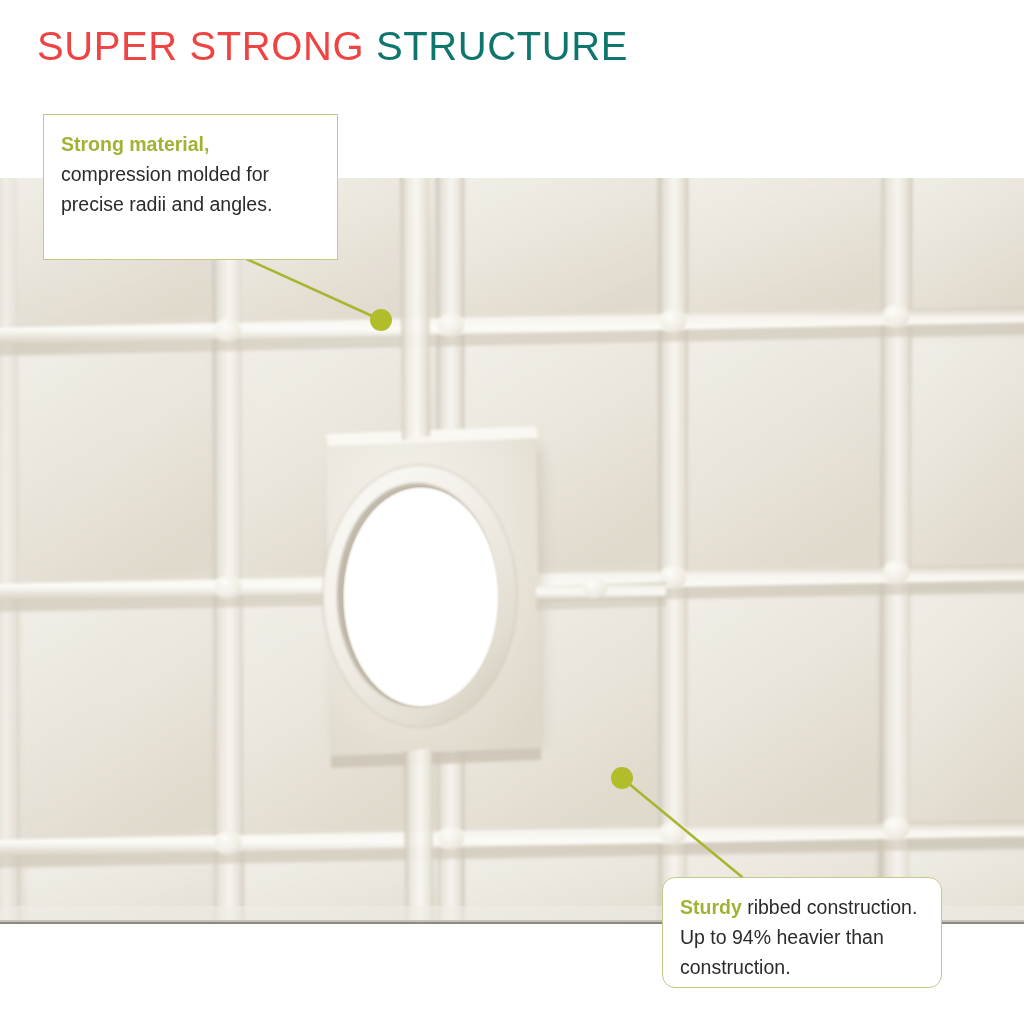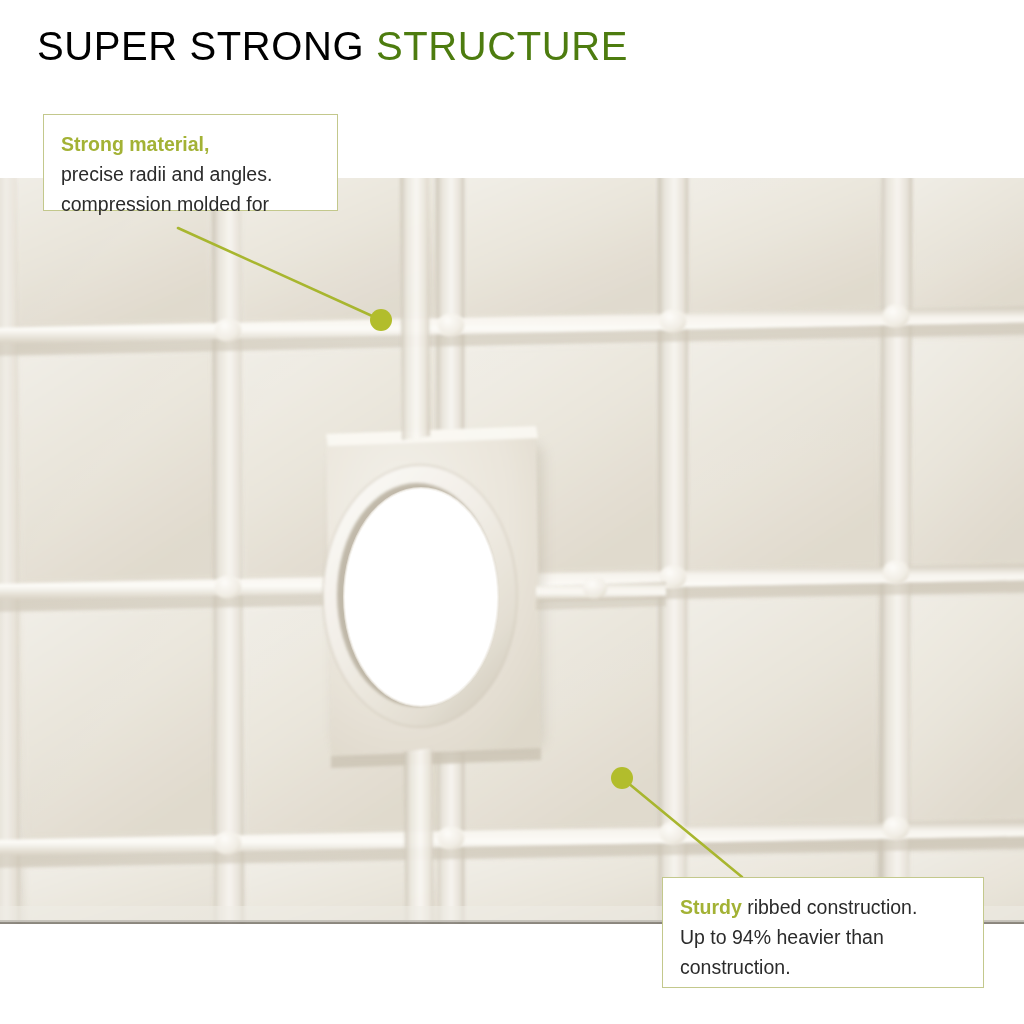--- a/index.html
+++ b/index.html
@@ -27,22 +27,22 @@
   #headline {
     position: absolute;
     left: 37px;
     top: 20px;
     font-size: 40px;
     font-weight: 400;
     letter-spacing: 0.6px;
     white-space: nowrap;
     line-height: 52px;
   }
-  #headline .kw-accent { color: #000000; }
-  #headline .kw-dark   { color: #4d7c0f; }
+  #headline .kw-accent { color: #ef4444; }
+  #headline .kw-dark   { color: #0f766e; }
 
   
   #photo {
     position: absolute;
     left: 0;
     top: 178px;
     width: 1024px;
     height: 746px;
     overflow: hidden;
     background: #e6e1d6;
@@ -71,27 +71,28 @@
     color: #2b2b2b;
   }
   .callout b {
     color: #a3b235;
     font-weight: 700;
   }
   #callout-1 {
     left: 43px;
     top: 114px;
     width: 295px;
-    height: 97px;
+    height: 146px;
   }
   #callout-2 {
     left: 662px;
     top: 877px;
-    width: 322px;
+    width: 280px;
     height: 111px;
+    border-radius: 13px;
   }
   .callout .line { display: block; white-space: nowrap; }
 </style>
 </head>
 <body>
 
 <div id="page">
 
   <div id="headline">
     <span class="kw-accent">SUPER STRONG</span>
@@ -297,22 +298,22 @@
     <circle cx="381" cy="320" r="11" fill="#b2bd2c"></circle>
 
     <line x1="622" y1="778" x2="742" y2="877" stroke="#a8b62f" stroke-width="2.6" stroke-linecap="round"></line>
     <circle cx="622" cy="778" r="11" fill="#b2bd2c"></circle>
   </svg>
 
   <div class="callout" id="callout-1">
     <span class="line">
       <b>Strong material,</b>
     </span>
+    <span class="line">compression molded for</span>
     <span class="line">precise radii and angles.</span>
-    <span class="line">compression molded for</span>
   </div>
 
   <div class="callout" id="callout-2">
     <span class="line"><b>Sturdy</b><span> ribbed construction.</span></span>
     <span class="line">Up to 94% heavier than</span>
     <span class="line">construction.</span>
   </div>
 
 </div>
 

